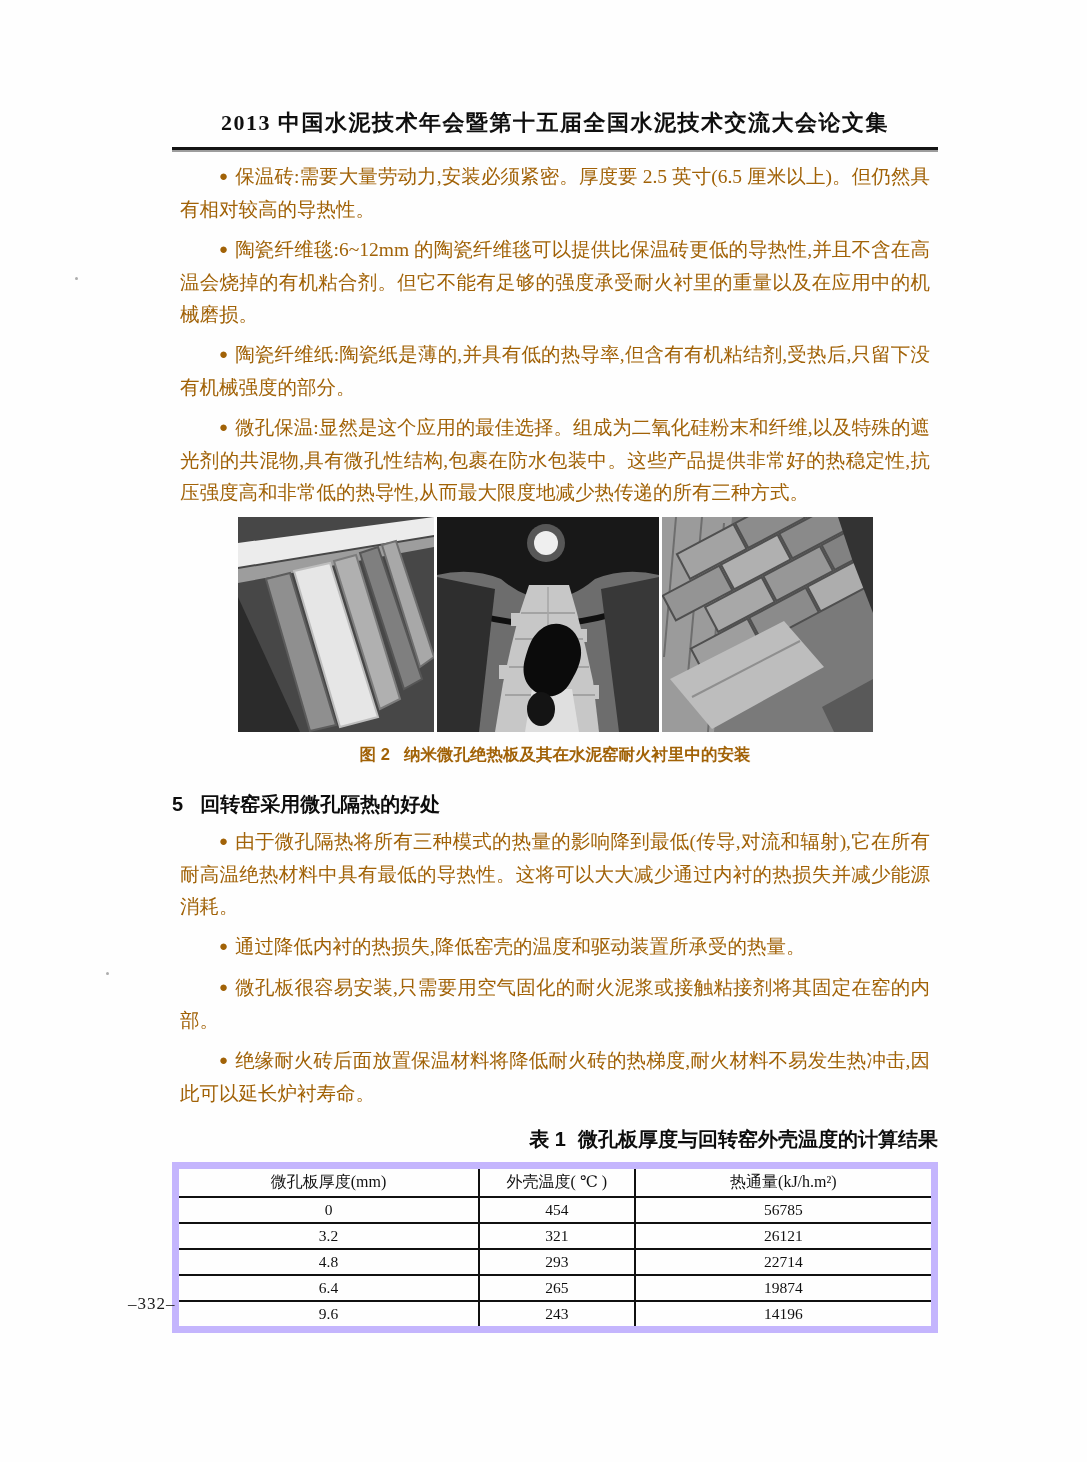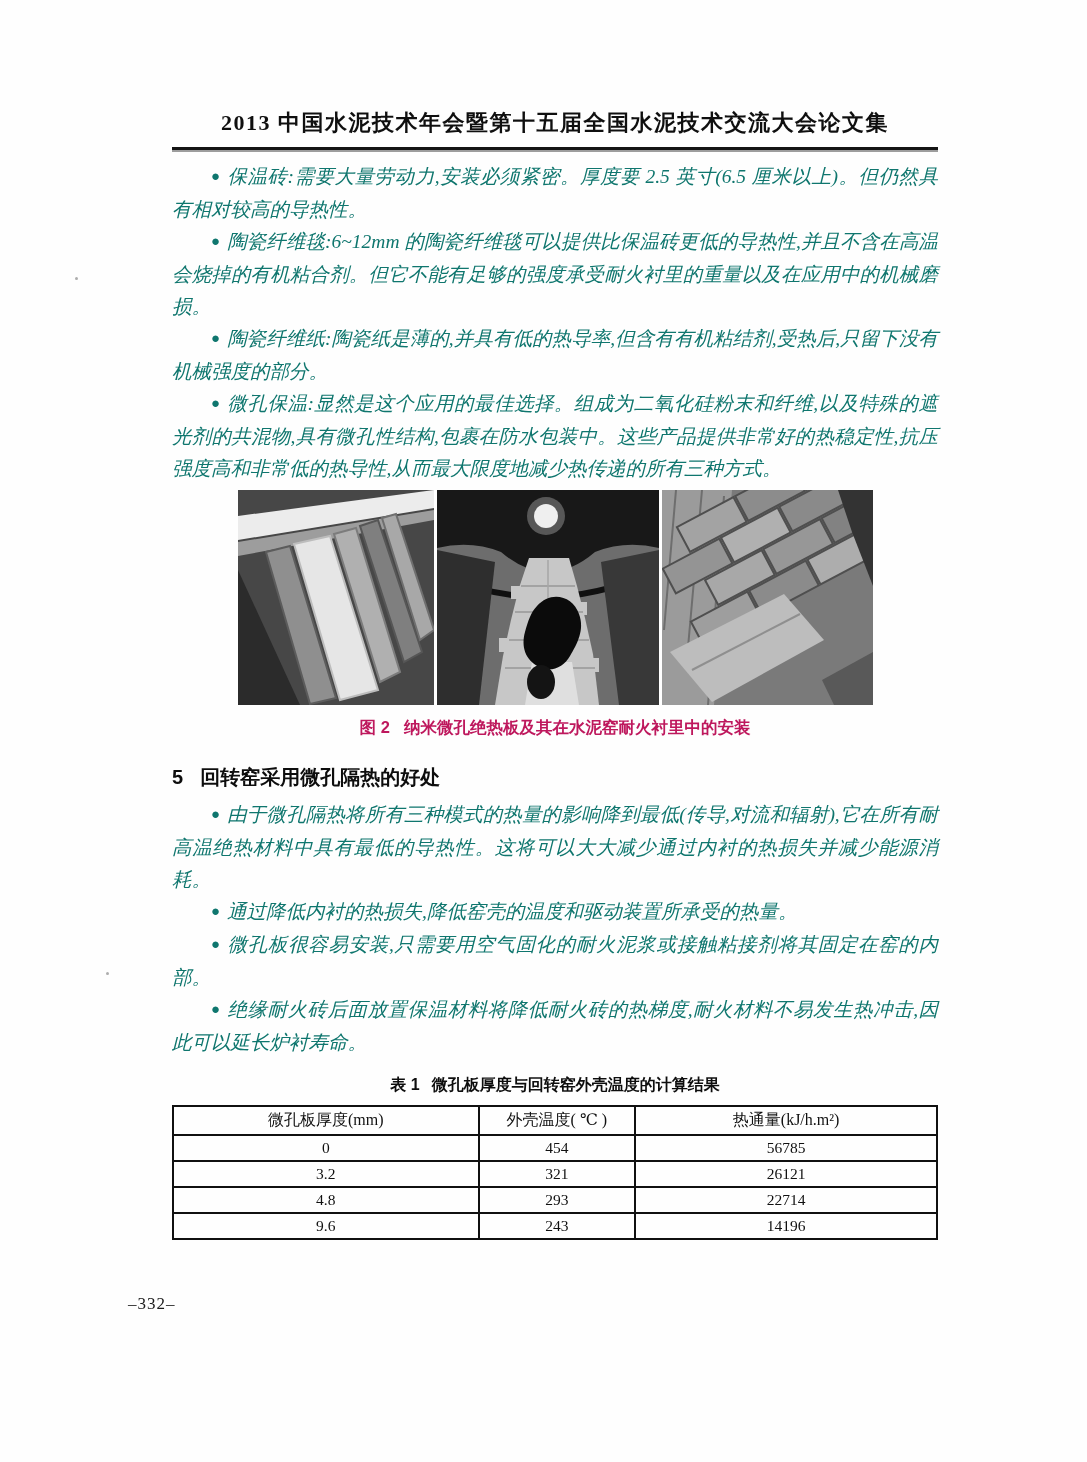--- a/index.html
+++ b/index.html
@@ -12,48 +12,48 @@
   .content { position:absolute; left:172px; top:108px; width:766px; }
 
   .header-title {
     text-align:center; font-size:22px; font-weight:bold; letter-spacing:1.5px;
     color:#0f0f0f;
   }
   .header-rule { height:3px; background:#141414; margin-top:9px; box-shadow:0 2px 0 rgba(40,40,40,.45); }
 
   .body-text { margin-top:11px; }
   p.para {
-    margin:0; font-size:19.5px; line-height:32px; text-align:justify;
-    text-indent:2em; color:#0f766e;font-style:italic;
+    margin:8px; font-size:19.5px; line-height:32px; text-align:justify;
+    text-indent:2em; color:#a16207;
   }
   .bullet { font-size:15px; margin-right:7px; position:relative; top:-2px; }
 
   .figure { margin-top:5px; }
   .photos { display:flex; gap:3px; width:635px; margin:0 auto; height:215px; background:#fff; }
   .photos svg { display:block; }
   .caption {
     text-align:center; font-family:"Liberation Sans","DejaVu Sans",sans-serif;
-    font-weight:bold; font-size:16.5px; margin-top:12px; color:#be185d;
+    font-weight:bold; font-size:16.5px; margin-top:12px; color:#a16207;
   }
   .caption .cap-label { margin-right:14px; }
 
   h2.section {
     font-family:"Liberation Sans","DejaVu Sans",sans-serif;
     font-size:20px; font-weight:bold; margin:25px 0 8px 0; color:#0d0d0d;
   }
   h2.section .sec-num { margin-right:17px; }
 
   .table-block { margin-top:16px; }
   .table-title {
-    text-align:center; font-family:"Liberation Sans","DejaVu Sans",sans-serif;
-    font-weight:bold; font-size:16px; color:#0d0d0d; margin-bottom:9px;
+    text-align:right; font-family:"Liberation Sans","DejaVu Sans",sans-serif;
+    font-weight:bold; font-size:20px; color:#0d0d0d; margin-bottom:9px;
   }
   .table-title .tbl-label { margin-right:12px; }
   table.results {
-    width:100%; border-collapse:collapse; border:2px solid #c4b5fd;
+    width:100%; border-collapse:collapse; border:7px solid #c4b5fd;
     font-size:15.5px; color:#101010;
   }
   table.results th, table.results td {
     border:2px solid #101010; text-align:center; padding:0;
     font-weight:normal;
   }
   table.results th { height:27px; font-size:16px; }
   table.results td { height:24px; }
   .c1 { width:40%; } .c2 { width:20.5%; } .c3 { width:39.5%; }
 
@@ -177,20 +177,25 @@
               <td>3.2</td>
               <td>321</td>
               <td>26121</td>
             </tr>
             <tr>
               <td>4.8</td>
               <td>293</td>
               <td>22714</td>
             </tr>
             <tr>
+              <td>6.4</td>
+              <td>265</td>
+              <td>19874</td>
+            </tr>
+            <tr>
               <td>9.6</td>
               <td>243</td>
               <td>14196</td>
             </tr>
           </tbody>
         </table>
       </div>
     </div>
   </div>
 

